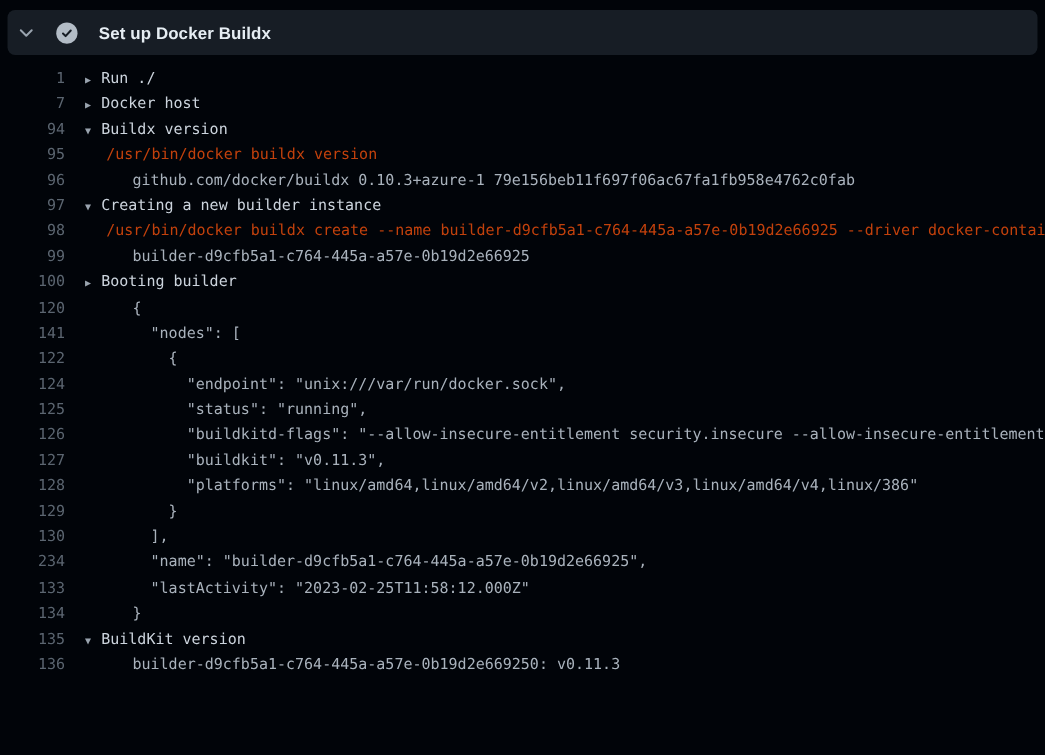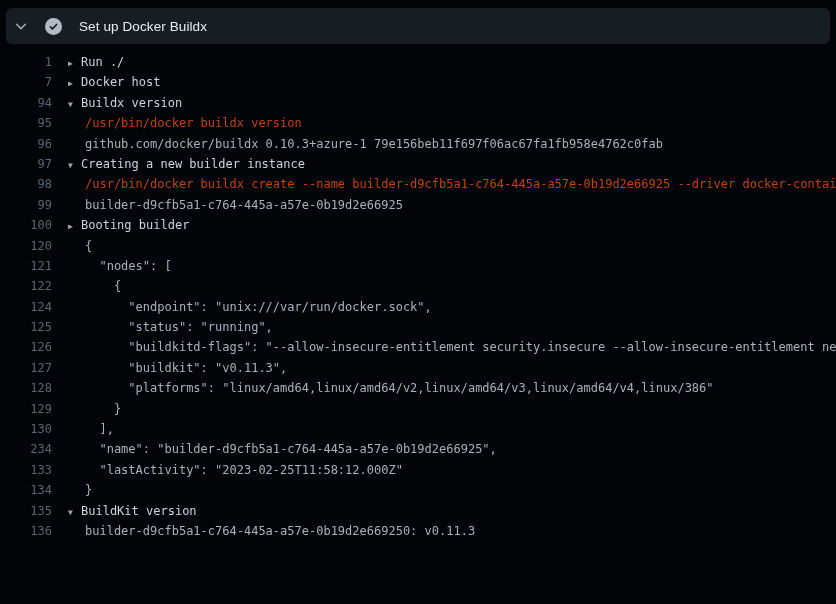--- a/index.html
+++ b/index.html
@@ -20,41 +20,41 @@
     color:#9aa4af; flex:none;
   }
   .status-circle {
     width:17px; height:17px; border-radius:50%;
     background:#b3bcc6; flex:none;
     display:flex; align-items:center; justify-content:center;
     margin-left:9px;
   }
   .step-title {
     margin-left:17px;
-    color:#e6edf3; font-size:13.5px; font-weight:400;
+    color:#e6edf3; font-size:13.5px; font-weight:700;
     letter-spacing:.1px;
   }
   .log {
     position:absolute; top:52px; left:0; right:0; bottom:0;
     font-family:"DejaVu Sans Mono", monospace;
     font-size:12px; line-height:20.4px;
     overflow:hidden;
   }
   .row { display:flex; white-space:pre; height:20.4px; }
   .ln {
     width:52px; flex:none; text-align:right;
     color:#5b6570; cursor:pointer;
   }
   .rc { flex:none; }
   .rc.group { padding-left:16px; color:#ccd4dd; cursor:pointer; }
   .tri {
     display:inline-block; width:13px;
     color:#9aa4af; font-size:8px;
   }
-  .rc.out { padding-left:33px; color:#a9b2bc; }
+  .rc.out { padding-left:33px; color:#a9b2bc;margin-left:21px; }
   .rc.cmd { padding-left:33px; color:#c2410c; }
 </style>
 </head>
 <body>
 
 <div class="step-header">
   <span class="chev">
     <svg width="14" height="14" viewBox="0 0 16 16">
       <path d="M3 6 L8 11 L13 6" fill="none" stroke="currentColor" stroke-width="1.8" stroke-linecap="round" stroke-linejoin="round"></path>
     </svg>
@@ -71,21 +71,21 @@
     <div class="row"><span class="ln">1</span><span class="rc group"><span class="tri">▶</span><span>Run ./</span></span></div>
     <div class="row"><span class="ln">7</span><span class="rc group"><span class="tri">▶</span><span>Docker host</span></span></div>
     <div class="row"><span class="ln">94</span><span class="rc group"><span class="tri">▼</span><span>Buildx version</span></span></div>
     <div class="row"><span class="ln">95</span><span class="rc cmd">/usr/bin/docker buildx version</span></div>
     <div class="row"><span class="ln">96</span><span class="rc out">github.com/docker/buildx 0.10.3+azure-1 79e156beb11f697f06ac67fa1fb958e4762c0fab</span></div>
     <div class="row"><span class="ln">97</span><span class="rc group"><span class="tri">▼</span><span>Creating a new builder instance</span></span></div>
     <div class="row"><span class="ln">98</span><span class="rc cmd">/usr/bin/docker buildx create --name builder-d9cfb5a1-c764-445a-a57e-0b19d2e66925 --driver docker-container</span></div>
     <div class="row"><span class="ln">99</span><span class="rc out">builder-d9cfb5a1-c764-445a-a57e-0b19d2e66925</span></div>
     <div class="row"><span class="ln">100</span><span class="rc group"><span class="tri">▶</span><span>Booting builder</span></span></div>
     <div class="row"><span class="ln">120</span><span class="rc out">{</span></div>
-    <div class="row"><span class="ln">121</span><span class="rc out">  "nodes": [</span></div>
+    <div class="row"><span class="ln">141</span><span class="rc out">  "nodes": [</span></div>
     <div class="row"><span class="ln">122</span><span class="rc out">    {</span></div>
     <div class="row"><span class="ln">124</span><span class="rc out">      "endpoint": "unix:///var/run/docker.sock",</span></div>
     <div class="row"><span class="ln">125</span><span class="rc out">      "status": "running",</span></div>
     <div class="row"><span class="ln">126</span><span class="rc out">      "buildkitd-flags": "--allow-insecure-entitlement security.insecure --allow-insecure-entitlement network.host",</span></div>
     <div class="row"><span class="ln">127</span><span class="rc out">      "buildkit": "v0.11.3",</span></div>
     <div class="row"><span class="ln">128</span><span class="rc out">      "platforms": "linux/amd64,linux/amd64/v2,linux/amd64/v3,linux/amd64/v4,linux/386"</span></div>
     <div class="row"><span class="ln">129</span><span class="rc out">    }</span></div>
     <div class="row"><span class="ln">130</span><span class="rc out">  ],</span></div>
     <div class="row"><span class="ln">234</span><span class="rc out">  "name": "builder-d9cfb5a1-c764-445a-a57e-0b19d2e66925",</span></div>
     <div class="row"><span class="ln">133</span><span class="rc out">  "lastActivity": "2023-02-25T11:58:12.000Z"</span></div>

